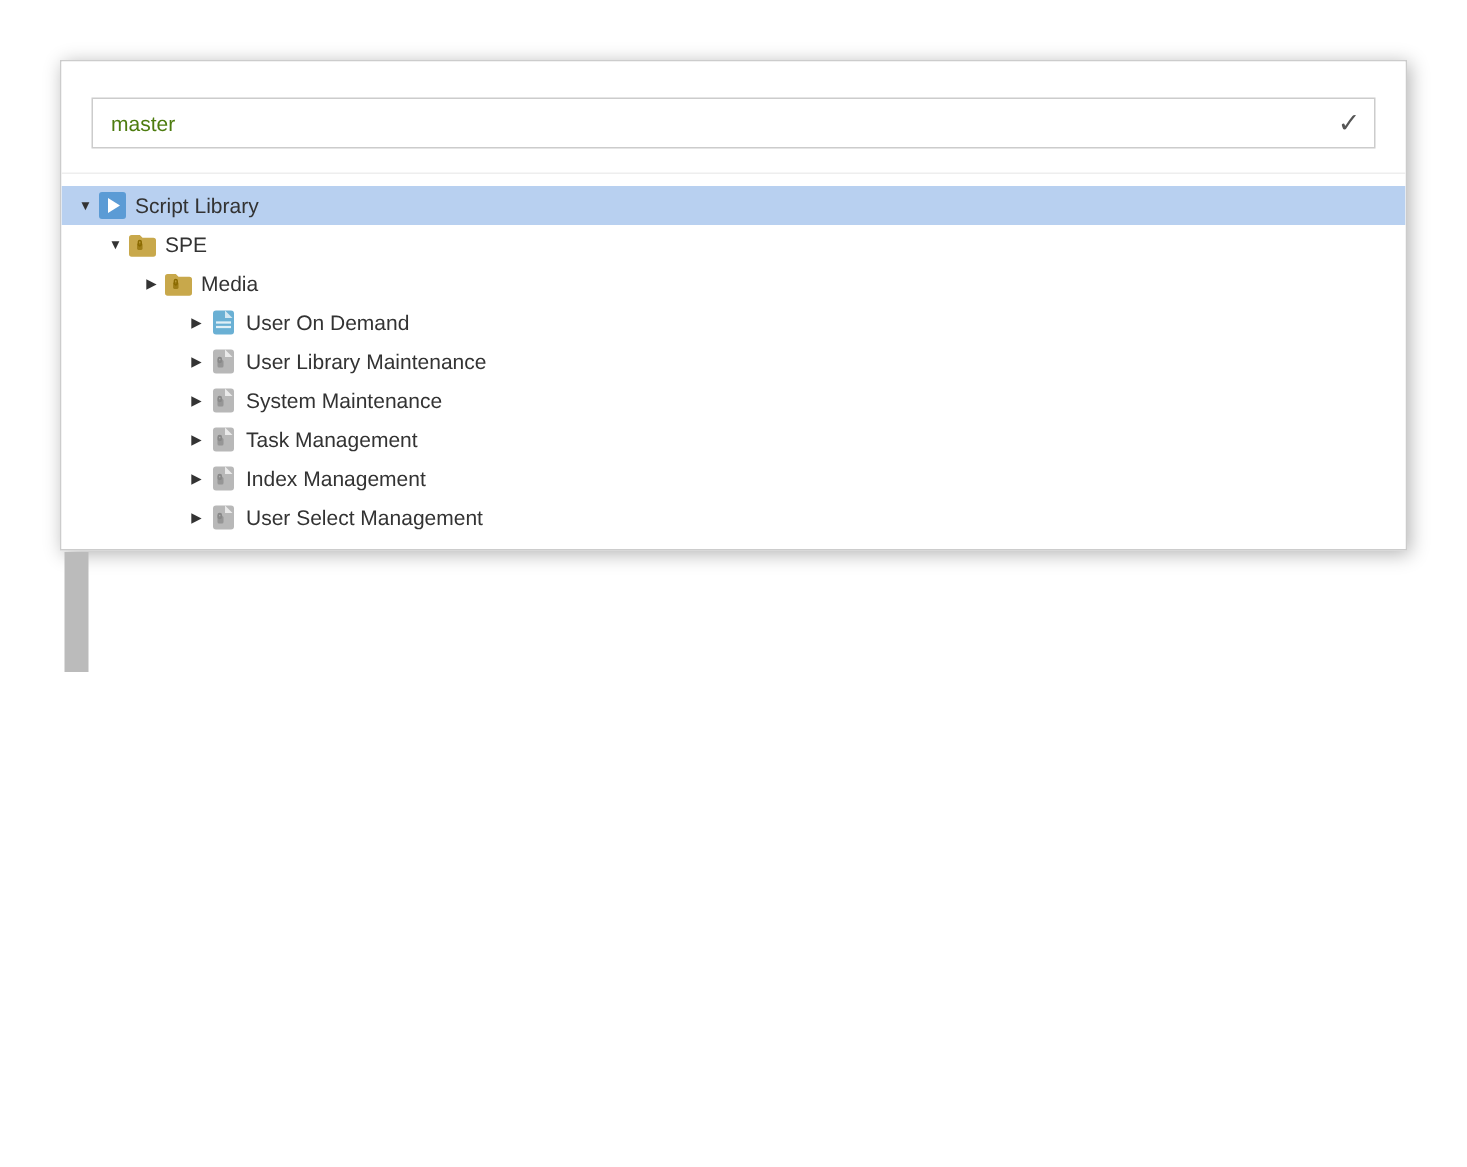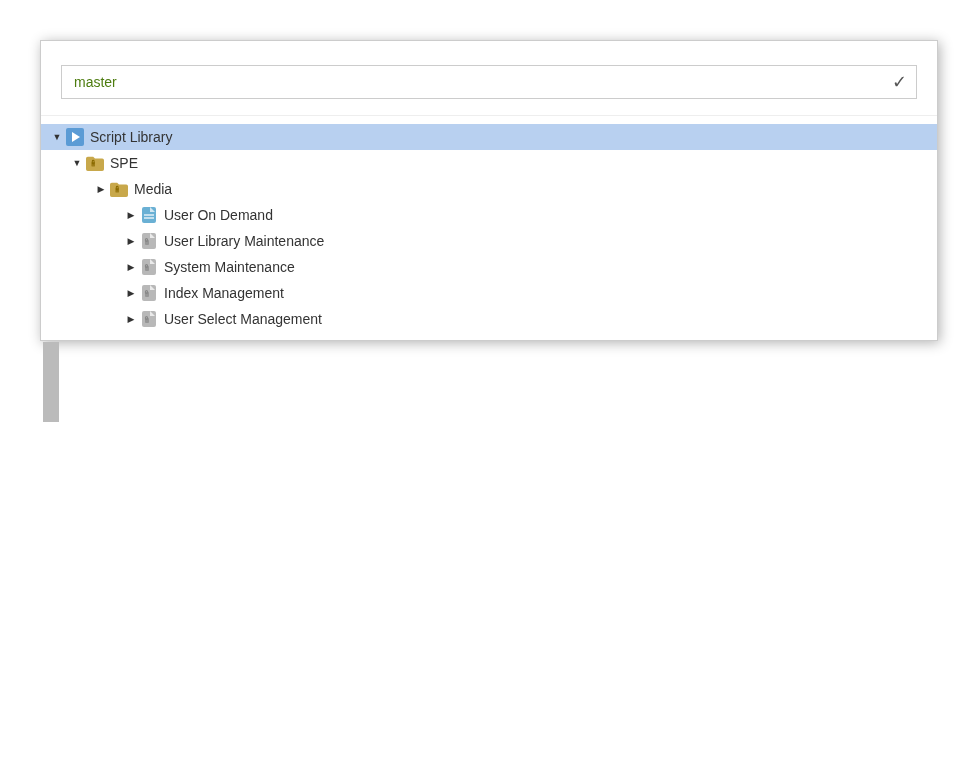--- a/index.html
+++ b/index.html
@@ -305,20 +305,35 @@
                       <rect width="14" height="16" x="1" y="1" rx="2" fill="#b8b8b8"></rect>
                       <polygon points="9,1 14,6 9,6" fill="#fff" opacity="0.7"></polygon>
                       <rect x="4" y="8" width="4" height="5" rx="1" fill="#888" opacity="0.7"></rect>
                       <rect x="4.5" y="6.5" width="2" height="3" rx="1" fill="none" stroke="#888" stroke-width="1.2"></rect>
                     </svg>
                   </span>
                   <span class="tree-label">System Maintenance</span>
                 </div>
               </div>
 
+              <div class="tree-node">
+                <div class="tree-row">
+                  <span class="tree-indent" style="width:82px;"></span>
+                  <span class="tree-toggle collapsed"></span>
+                  <span class="tree-icon">
+                    <svg class="svg-icon" viewBox="0 0 16 18" xmlns="http://www.w3.org/2000/svg">
+                      <rect width="14" height="16" x="1" y="1" rx="2" fill="#b8b8b8"></rect>
+                      <polygon points="9,1 14,6 9,6" fill="#fff" opacity="0.7"></polygon>
+                      <rect x="4" y="8" width="4" height="5" rx="1" fill="#888" opacity="0.7"></rect>
+                      <rect x="4.5" y="6.5" width="2" height="3" rx="1" fill="none" stroke="#888" stroke-width="1.2"></rect>
+                    </svg>
+                  </span>
+                  <span class="tree-label">Task Management</span>
+                </div>
+              </div>
 
               <div class="tree-node">
                 <div class="tree-row">
                   <span class="tree-indent" style="width:82px;"></span>
                   <span class="tree-toggle collapsed"></span>
                   <span class="tree-icon">
                     <svg class="svg-icon" viewBox="0 0 16 18" xmlns="http://www.w3.org/2000/svg">
                       <rect width="14" height="16" x="1" y="1" rx="2" fill="#b8b8b8"></rect>
                       <polygon points="9,1 14,6 9,6" fill="#fff" opacity="0.7"></polygon>
                       <rect x="4" y="8" width="4" height="5" rx="1" fill="#888" opacity="0.7"></rect>

